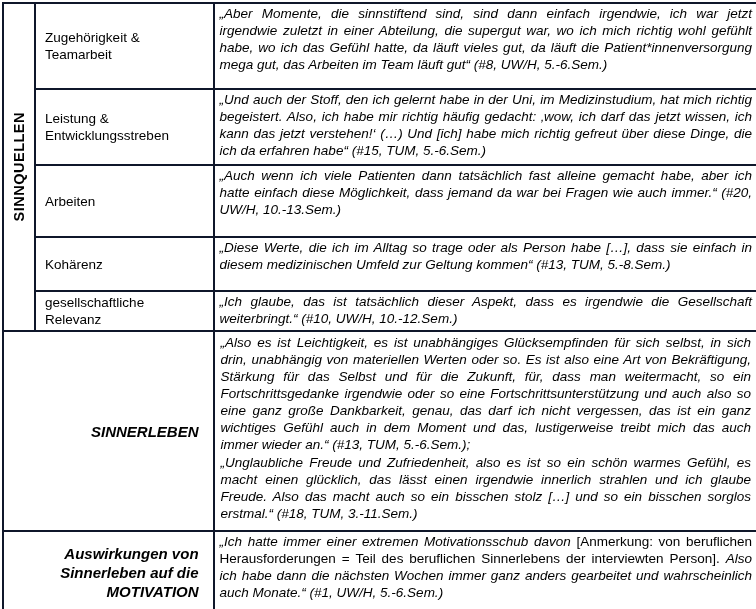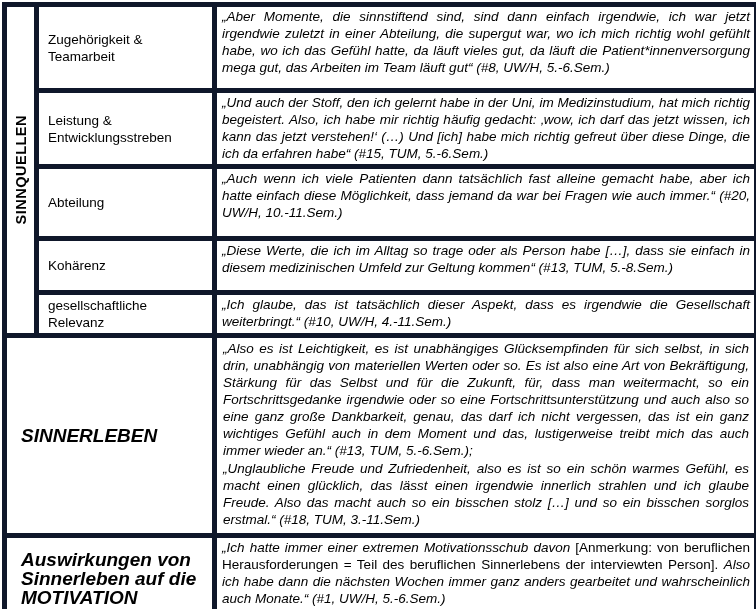--- a/index.html
+++ b/index.html
@@ -16,21 +16,21 @@
   }
   table.sinn-table {
     width: 756px;
     height: 605px;
     margin: 2px;
     border-collapse: collapse;
     table-layout: fixed;
     border: 2px solid #000;
   }
   td {
-    border: 5px solid #0f172a;
+    border: 2px solid #0f172a;
     vertical-align: middle;
     padding: 0;
   }
   
   tr.section-start td { border-top: 2px solid #000; }
 
   col.c-vert  { width: 32px; }
   col.c-cat   { width: 178px; }
   col.c-quote { width: 542px; }
 
@@ -56,25 +56,25 @@
   .quote-cell {
     padding: 1px 4px 2px 5px;
     vertical-align: top;
     font-style: italic;
     font-size: 13.5px;
     line-height: 17px;
     text-align: justify;
   }
   .quote-cell .quote-paragraph { margin: 1px; }
   .section-label-cell {
-    text-align: left;
+    text-align: right;
     vertical-align: middle;
     font-weight: bold;
     font-style: italic;
-    font-size: 19px;
+    font-size: 15px;
     line-height: 19px;
     padding: 12px 14px;
   }
   .annotation-upright {
     font-style: normal;
     margin-top: 40px;
   }
 </style>
 </head>
 <body>
@@ -91,30 +91,30 @@
         <div class="vertical-label">SINNQUELLEN</div>
       </td>
       <td class="category-cell">Zugehörigkeit &amp; Teamarbeit</td>
       <td class="quote-cell">„Aber Momente, die sinnstiftend sind, sind dann einfach irgendwie, ich war jetzt irgendwie zuletzt in einer Abteilung, die supergut war, wo ich mich richtig wohl gefühlt habe, wo ich das Gefühl hatte, da läuft vieles gut, da läuft die Patient*innenversorgung mega gut, das Arbeiten im Team läuft gut“ (#8, UW/H, 5.-6.Sem.)</td>
     </tr>
     <tr style="height:76px;">
       <td class="category-cell">Leistung &amp; Entwicklungsstreben</td>
       <td class="quote-cell">„Und auch der Stoff, den ich gelernt habe in der Uni, im Medizinstudium, hat mich richtig begeistert. Also, ich habe mir richtig häufig gedacht: ‚wow, ich darf das jetzt wissen, ich kann das jetzt verstehen!‘ (…) Und [ich] habe mich richtig gefreut über diese Dinge, die ich da erfahren habe“ (#15, TUM, 5.-6.Sem.)</td>
     </tr>
     <tr style="height:72px;">
-      <td class="category-cell">Abteilung</td>
-      <td class="quote-cell">„Auch wenn ich viele Patienten dann tatsächlich fast alleine gemacht habe, aber ich hatte einfach diese Möglichkeit, dass jemand da war bei Fragen wie auch immer.“ (#20, UW/H, 10.-11.Sem.)</td>
+      <td class="category-cell">Arbeiten</td>
+      <td class="quote-cell">„Auch wenn ich viele Patienten dann tatsächlich fast alleine gemacht habe, aber ich hatte einfach diese Möglichkeit, dass jemand da war bei Fragen wie auch immer.“ (#20, UW/H, 10.-13.Sem.)</td>
     </tr>
     <tr style="height:54px;">
       <td class="category-cell">Kohärenz</td>
       <td class="quote-cell">„Diese Werte, die ich im Alltag so trage oder als Person habe […], dass sie einfach in diesem medizinischen Umfeld zur Geltung kommen“ (#13, TUM, 5.-8.Sem.)</td>
     </tr>
     <tr style="height:36px;padding-left:11px;">
       <td class="category-cell">gesellschaftliche Relevanz</td>
-      <td class="quote-cell">„Ich glaube, das ist tatsächlich dieser Aspekt, dass es irgendwie die Gesellschaft weiterbringt.“ (#10, UW/H, 4.-11.Sem.)</td>
+      <td class="quote-cell">„Ich glaube, das ist tatsächlich dieser Aspekt, dass es irgendwie die Gesellschaft weiterbringt.“ (#10, UW/H, 10.-12.Sem.)</td>
     </tr>
 
     <tr class="section-start" style="height:200px;">
       <td class="section-label-cell" colspan="2">SINNERLEBEN</td>
       <td class="quote-cell">
         <div class="quote-paragraph">„Also es ist Leichtigkeit, es ist unabhängiges Glücksempfinden für sich selbst, in sich drin, unabhängig von materiellen Werten oder so. Es ist also eine Art von Bekräftigung, Stärkung für das Selbst und für die Zukunft, für, dass man weitermacht, so ein Fortschrittsgedanke irgendwie oder so eine Fortschrittsunterstützung und auch also so eine ganz große Dankbarkeit, genau, das darf ich nicht vergessen, das ist ein ganz wichtiges Gefühl auch in dem Moment und das, lustigerweise treibt mich das auch immer wieder an.“ (#13, TUM, 5.-6.Sem.);</div>
         <div class="quote-paragraph">„Unglaubliche Freude und Zufriedenheit, also es ist so ein schön warmes Gefühl, es macht einen glücklich, das lässt einen irgendwie innerlich strahlen und ich glaube Freude. Also das macht auch so ein bisschen stolz […] und so ein bisschen sorglos erstmal.“ (#18, TUM, 3.-11.Sem.)</div>
       </td>
     </tr>
 

